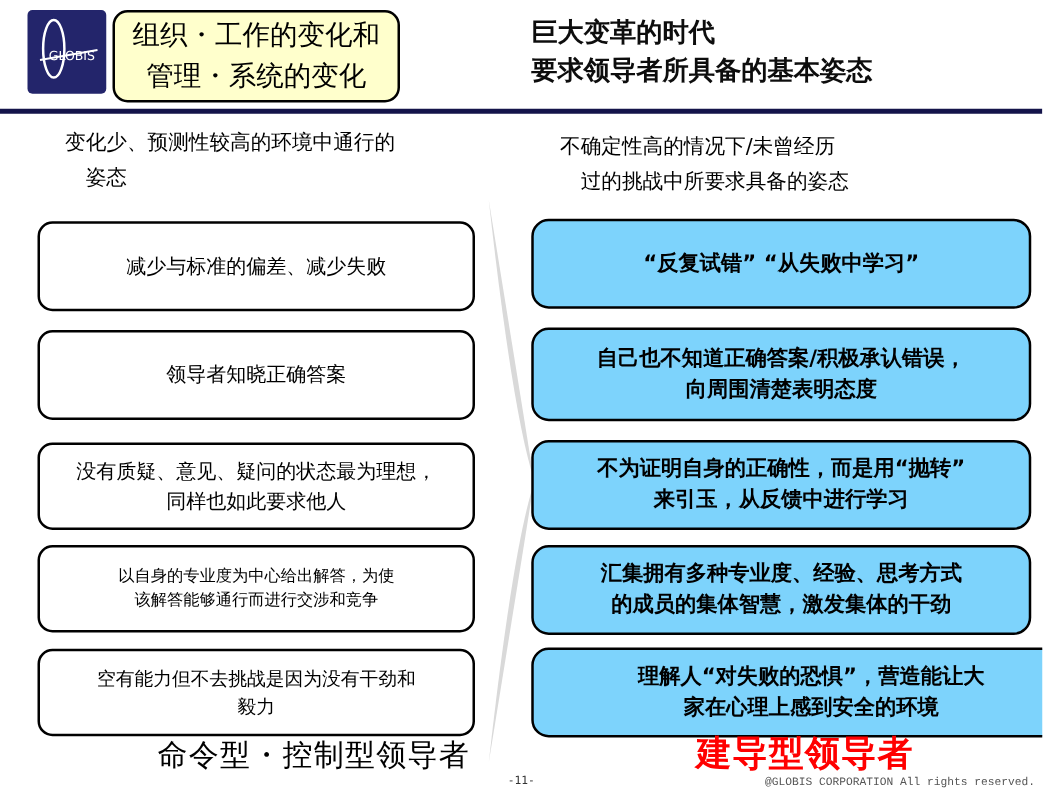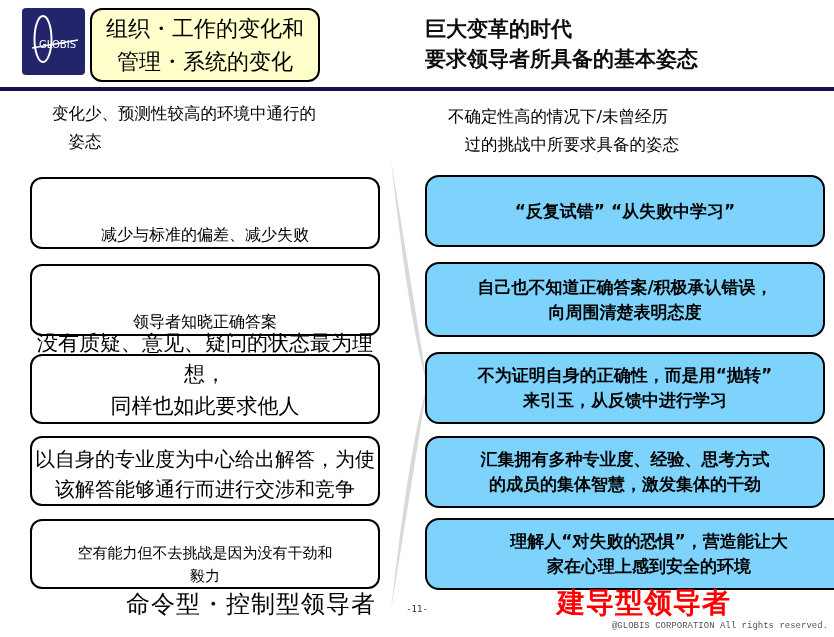--- a/index.html
+++ b/index.html
@@ -17,36 +17,36 @@
     display:flex;align-items:center;justify-content:center;
   }
   .topic-box{
     position:absolute;left:90px;top:8px;width:226px;height:70px;
     background:#FFFFCC;border:2px solid #000;border-radius:12px;
     display:flex;align-items:center;justify-content:center;
     font-size:22px;line-height:1.5;text-align:center;
   }
   .title{
     position:absolute;left:425px;top:14px;width:400px;
-    font-size:21px;font-weight:bold;line-height:1.45;color:#0d0d0d;
+    font-size:21px;font-weight:bold;line-height:1.45;color:#0d0d0d;font-family:Liberation Mono, monospace;
   }
   .rule{
     position:absolute;left:0;top:87px;width:834px;height:4px;background:#14144A;
   }
 
   
   .col-header{font-size:16.5px;line-height:1.7;position:absolute;}
   .col-header.left{left:52px;top:100px;width:345px;}
   .col-header.right{left:448px;top:103px;width:370px;}
 
   
   .wbox{
     position:absolute;left:30px;width:346px;
     background:#fff;border:2px solid #000;border-radius:12px;
-    display:flex;align-items:flex-end;justify-content:center;
+    display:flex;align-items:center;justify-content:center;
     text-align:center;font-size:16px;line-height:1.5;
   }
   .ybox{
     position:absolute;left:425px;width:396px;
     background:#7dd3fc;border:2px solid #000;border-radius:14px;
     display:flex;align-items:center;justify-content:center;
     text-align:center;font-size:17px;font-weight:bold;line-height:1.45;
   }
 
   
@@ -57,21 +57,21 @@
   .right-label{
     position:absolute;left:446px;top:584px;width:396px;text-align:center;
     font-size:28px;font-weight:bold;color:#FF0000;letter-spacing:1px;
   }
 
   
   .arrow{position:absolute;left:385px;top:160px;}
 
   
   .page-number{
-    position:absolute;left:0;top:604px;width:834px;text-align:center;
+    position:absolute;left:0;top:620px;width:834px;text-align:center;
     font-size:9px;color:#333;font-family:"DejaVu Sans Mono","Liberation Mono",monospace;
   }
   .copyright{
     position:absolute;right:6px;top:621px;
     font-size:9px;color:#555;font-family:Liberation Mono, monospace;
   }
 </style>
 </head>
 <body>
 
@@ -104,25 +104,25 @@
     <path d="M6,0 Q32,160 42,223 Q25,170 6,0 Z" fill="#D9D9D9"></path>
     <path d="M6,450 Q32,290 42,227 Q25,280 6,450 Z" fill="#D9D9D9"></path>
   </svg>
 
   <div class="wbox" style="top:177px;height:68px;">
     <span class="pre">减少与标准的偏差、减少失败</span>
   </div>
   <div class="wbox" style="top:264px;height:68px;">
     <span class="pre">领导者知晓正确答案</span>
   </div>
-  <div class="wbox" style="top:354px;height:66px;font-size:21px;">
+  <div class="wbox" style="top:354px;height:66px;font-size:16px;">
     <span class="pre">没有质疑、意见、疑问的状态最为理想，
 同样也如此要求他人</span>
   </div>
-  <div class="wbox" style="top:436px;height:66px;font-size:20px;">
+  <div class="wbox" style="top:436px;height:66px;font-size:13px;">
     <span class="pre">以自身的专业度为中心给出解答，为使
 该解答能够通行而进行交涉和竞争</span>
   </div>
   <div class="wbox" style="top:519px;height:66px;font-size:15px;">
     <span class="pre">空有能力但不去挑战是因为没有干劲和
 毅力</span>
   </div>
 
   <div class="ybox" style="top:175px;height:68px;">
     <span class="pre">“反复试错” “从失败中学习”</span>

